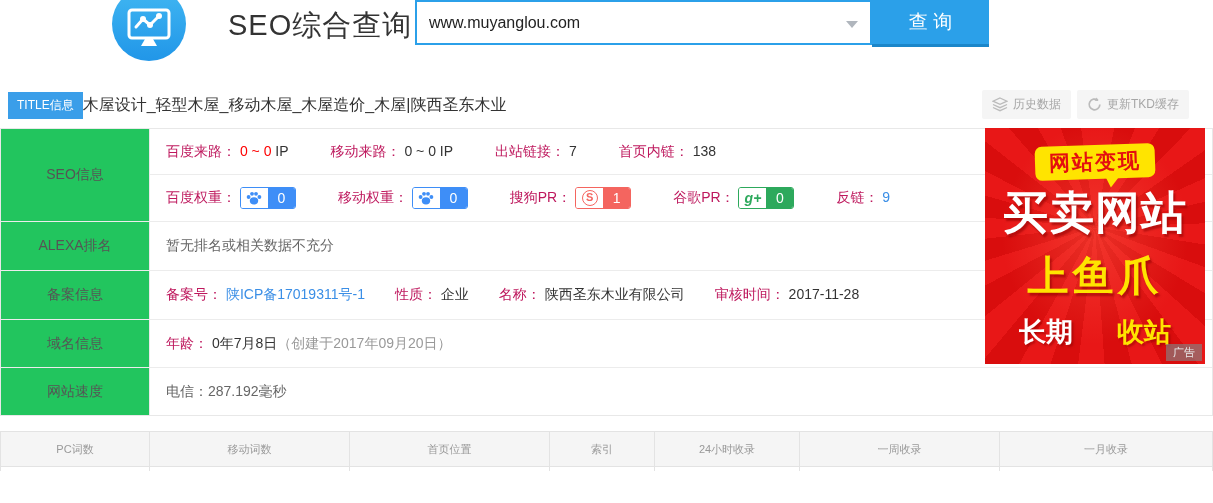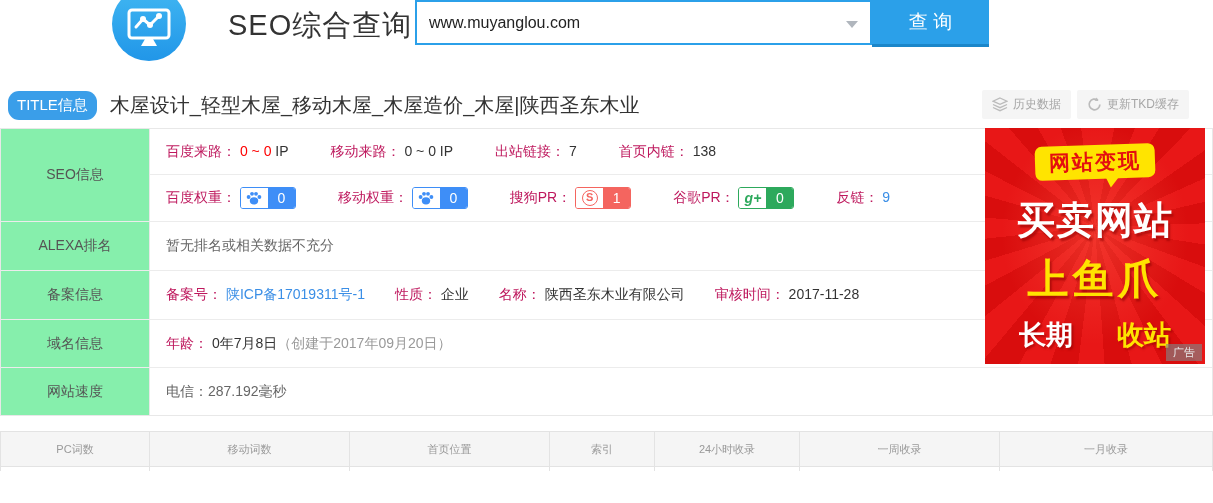--- a/index.html
+++ b/index.html
@@ -17,32 +17,32 @@
   .search-wrap { position:absolute; left:415px; top:0; display:flex; align-items:flex-start; }
   .search-input { position:relative; width:457px; height:45px; border:2px solid #2ba0e9; background:#fff;
                   display:flex; align-items:center; padding:0 30px 0 12px; font-size:16px; color:#222; }
   .caret { position:absolute; right:12px; top:19px; width:0; height:0;
            border-left:6px solid transparent; border-right:6px solid transparent; border-top:7px solid #b0b6bd; cursor:pointer; }
   .search-btn { width:117px; height:47px; background:#2ba0e9; border:none; border-bottom:3px solid #1b86c9;
                 color:#fff; font-size:19px; cursor:pointer; font-family:inherit; }
 
   
   .title-bar { position:relative; margin-top:8px; height:34px; display:flex; align-items:center; padding-left:8px; }
-  .title-badge { background:#3a9ee9; color:#fff; font-size:15px; padding:5px 9px; border-radius:11px; }
-  .title-text { margin-left:13px; font-size:20px; color:#333; }
+  .title-badge { background:#3a9ee9; color:#fff; font-size:12px; padding:5px 9px; border-radius:0; }
+  .title-text { margin-left:0; font-size:16px; color:#333; }
   .title-actions { position:absolute; right:24px; top:2px; display:flex; }
   .tbtn { display:flex; align-items:center; background:#f5f5f5; color:#a6a6a6; font-size:12px;
           padding:6px 10px; margin-left:6px; border-radius:2px; cursor:pointer; }
   .tbtn svg { margin-right:5px; }
 
   
   .info-table { margin-top:6px; border:1px solid #e8e8e8; border-left:1px solid #e8e8e8; }
   .irow { display:flex; border-bottom:1px solid #ececec; }
   .irow:last-child { border-bottom:none; }
-  .ilabel { width:149px; min-width:149px; background:#86efac; border-right:1px solid #e8e8e8;
+  .ilabel { width:149px; min-width:149px; background:#22c55e; border-right:1px solid #e8e8e8;
             display:flex; align-items:center; justify-content:center; font-size:14px; color:#555; }
   .icontent { flex:1; display:flex; align-items:center; padding-left:16px; font-size:14px; color:#666; }
   .subrows { flex:1; display:flex; flex-direction:column; }
   .subrow { height:46px; display:flex; align-items:center; padding-left:16px; font-size:14px; color:#666; }
   .subrow.first { border-bottom:1px solid #ececec; }
   .h48 { height:48px; } .h47 { height:47px; }
   .pair { margin-right:42px; white-space:nowrap; }
   .lab { color:#be185d; }
   .val { color:#333; }
   .red { color:#fe0000; }
@@ -66,21 +66,21 @@
   .ad { position:absolute; left:985px; top:128px; width:220px; height:236px; cursor:pointer;
         background:
           radial-gradient(ellipse at 50% 45%, rgba(255,90,70,0.45) 0%, rgba(200,10,10,0.0) 60%),
           repeating-conic-gradient(from 0deg at 50% 42%, #e81717 0deg 11deg, #d90d0d 11deg 22deg);
         display:flex; flex-direction:column; align-items:center; overflow:hidden; }
   .ad-bubble { position:relative; margin-top:17px; background:#ffe400; color:#e40f0f; font-weight:bold;
                font-size:21px; padding:3px 14px; border-radius:7px; letter-spacing:2px;
                transform:rotate(-2deg); }
   .ad-bubble:after { content:""; position:absolute; left:58%; bottom:-9px; width:0; height:0;
                border-left:5px solid transparent; border-right:9px solid transparent; border-top:11px solid #ffe400; }
-  .ad-line1 { margin-top:16px; color:#fff; font-size:38px; font-weight:bold; letter-spacing:1px;
+  .ad-line1 { margin-top:4px; color:#fff; font-size:45px; font-weight:bold; letter-spacing:1px;
               text-shadow:2px 3px 2px rgba(140,0,0,0.55); white-space:nowrap; }
   .ad-line2 { margin-top:6px; color:#ffe400; font-size:41px; font-weight:bold; letter-spacing:4px;
               text-shadow:2px 3px 2px rgba(140,0,0,0.55); white-space:nowrap; }
   .ad-line3 { margin-top:10px; display:flex; font-size:27px; font-weight:bold;
               text-shadow:2px 2px 2px rgba(140,0,0,0.5); }
   .ad-l3a { color:#fff; } .ad-l3b { color:#ffe400; margin-left:44px; }
   .ad-tag { position:absolute; right:3px; bottom:3px; background:rgba(130,130,130,0.65); color:#e8e8e8;
             font-size:11px; padding:1px 7px; }
 
   

